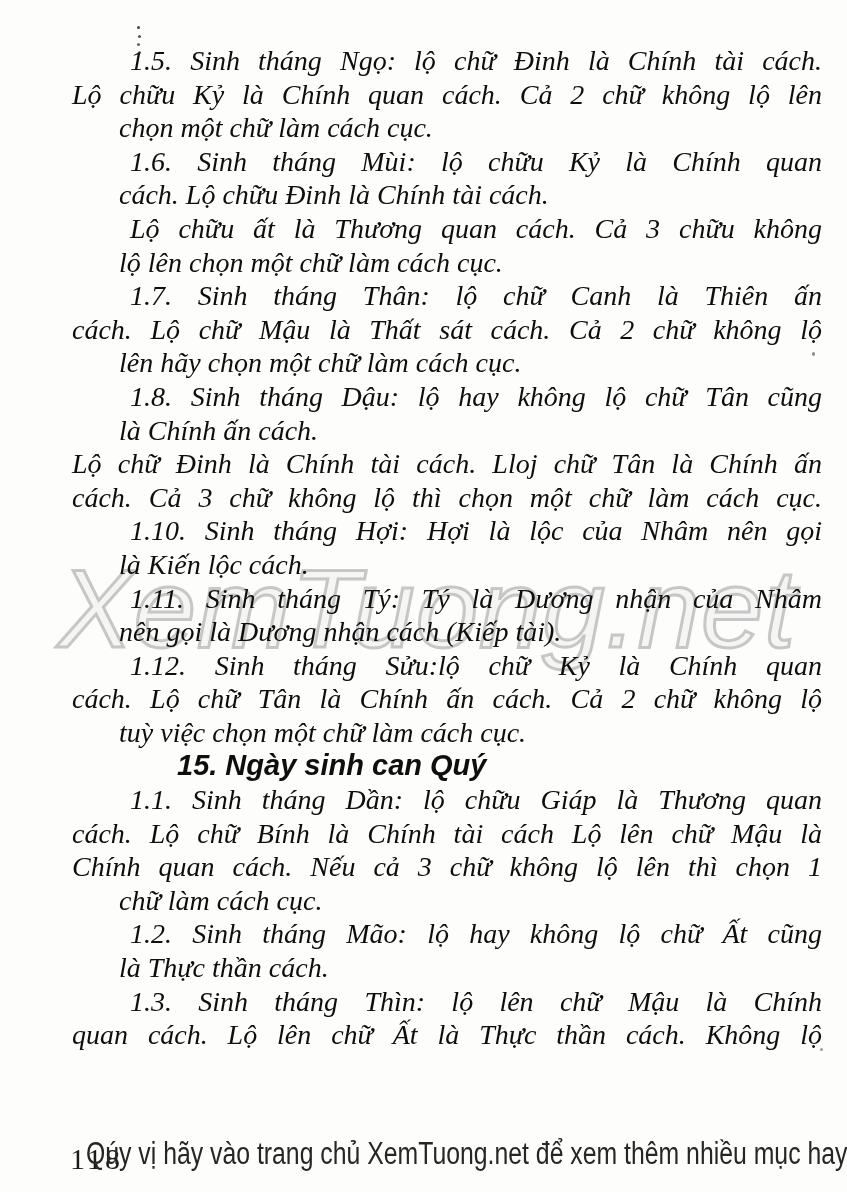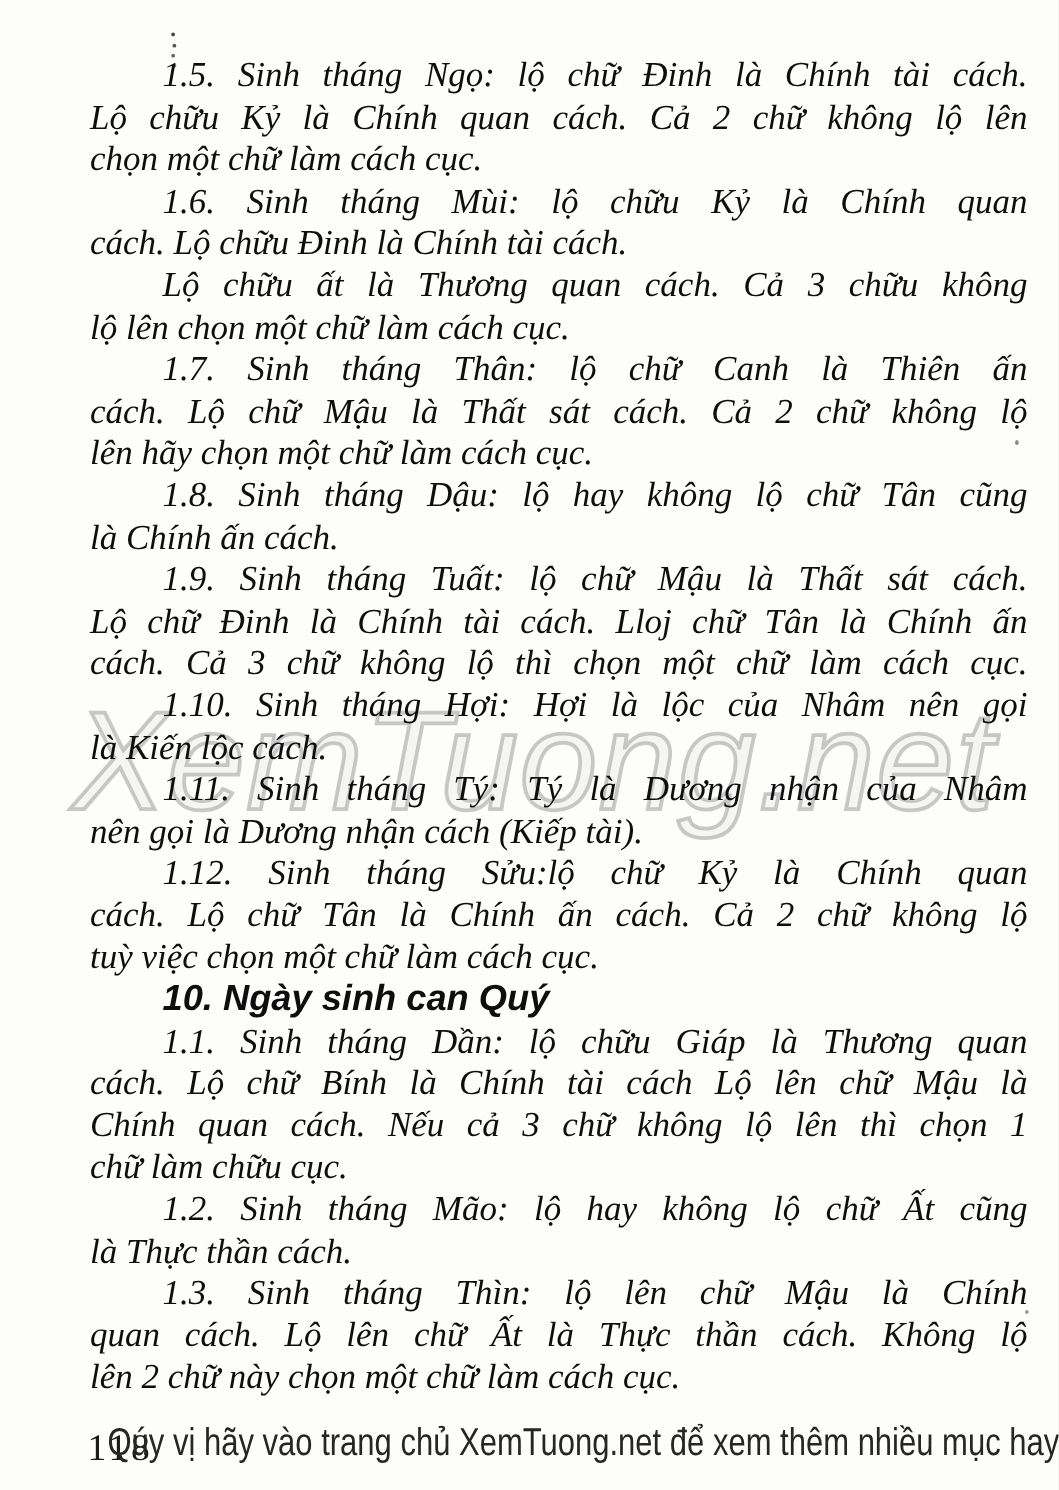--- a/index.html
+++ b/index.html
@@ -48,21 +48,21 @@
     font-size: 28px;
     line-height: 33.6px;
   }
   .line {
     text-align: justify;
     text-align-last: justify;
     white-space: normal;
     font-style: italic;
   }
   .line.indent { padding-left: 58px; }
-  .line.last   { text-align-last: left; }
+  .line.last   { text-align-last: left; margin-left: 47px; }
   .line.heading {
     font-family: "Liberation Sans", "DejaVu Sans", sans-serif;
     font-weight: bold;
     font-size: 29px;
     text-align: left;
     text-align-last: left;
   }
 
   
   .page-number {
@@ -137,39 +137,37 @@
       <div class="line last">chọn một chữ làm cách cục.</div>
       <div class="line indent">1.6. Sinh tháng Mùi: lộ chữu Kỷ là Chính quan</div>
       <div class="line last">cách. Lộ chữu Đinh là Chính tài cách.</div>
       <div class="line indent">Lộ chữu ất là Thương quan cách. Cả 3 chữu không</div>
       <div class="line last">lộ lên chọn một chữ làm cách cục.</div>
       <div class="line indent">1.7. Sinh tháng Thân: lộ chữ Canh là Thiên ấn</div>
       <div class="line">cách. Lộ chữ Mậu là Thất sát cách. Cả 2 chữ không lộ</div>
       <div class="line last">lên hãy chọn một chữ làm cách cục.</div>
       <div class="line indent">1.8. Sinh tháng Dậu: lộ hay không lộ chữ Tân cũng</div>
       <div class="line last">là Chính ấn cách.</div>
-      <div class="line indent">1.9. Sinh tháng Tuất: lộ chữ Mậu là Thất sát cách.</div>
       <div class="line">Lộ chữ Đinh là Chính tài cách. Lloj chữ Tân là Chính ấn</div>
       <div class="line">cách. Cả 3 chữ không lộ thì chọn một chữ làm cách cục.</div>
       <div class="line indent">1.10. Sinh tháng Hợi: Hợi là lộc của Nhâm nên gọi</div>
       <div class="line last">là Kiến lộc cách.</div>
       <div class="line indent">1.11. Sinh tháng Tý: Tý là Dương  nhận của Nhâm</div>
       <div class="line last">nên gọi là Dương nhận cách (Kiếp tài).</div>
       <div class="line indent">1.12. Sinh tháng Sửu:lộ chữ Kỷ là Chính quan</div>
       <div class="line">cách. Lộ chữ Tân là Chính ấn cách. Cả 2 chữ không lộ</div>
       <div class="line last">tuỳ việc chọn một chữ làm cách cục.</div>
-      <div class="line indent last heading">10. Ngày sinh can Quý</div>
+      <div class="line indent last heading">15. Ngày sinh can Quý</div>
       <div class="line indent">1.1. Sinh tháng Dần: lộ chữu Giáp là Thương quan</div>
       <div class="line">cách. Lộ chữ Bính là Chính tài cách Lộ lên chữ Mậu là</div>
       <div class="line">Chính quan cách. Nếu cả 3 chữ không lộ lên thì chọn 1</div>
-      <div class="line last">chữ làm chữu cục.</div>
+      <div class="line last">chữ làm cách cục.</div>
       <div class="line indent">1.2. Sinh tháng Mão: lộ hay không lộ chữ Ất cũng</div>
       <div class="line last">là Thực thần cách.</div>
       <div class="line indent">1.3. Sinh tháng Thìn: lộ lên chữ Mậu là Chính</div>
       <div class="line">quan cách. Lộ lên chữ Ất là Thực thần cách. Không lộ</div>
-      <div class="line last">lên 2 chữ này chọn một chữ làm cách cục.</div>
     </main>
 
   <span class="page-number">118</span>
 
   <span class="footer-promo">Qúy vị hãy vào trang chủ XemTuong.net để xem thêm nhiều mục hay khác</span>
 
 </div>
 
 </body></html>

